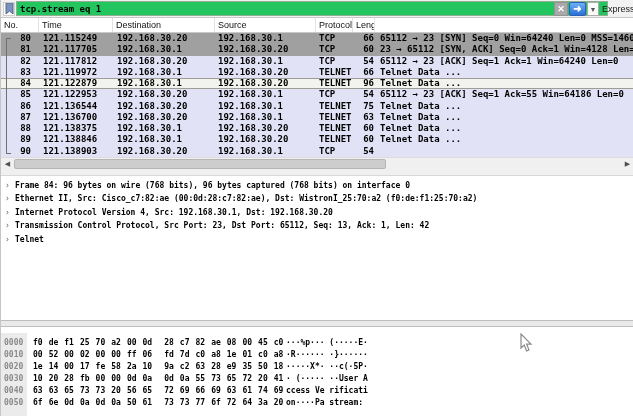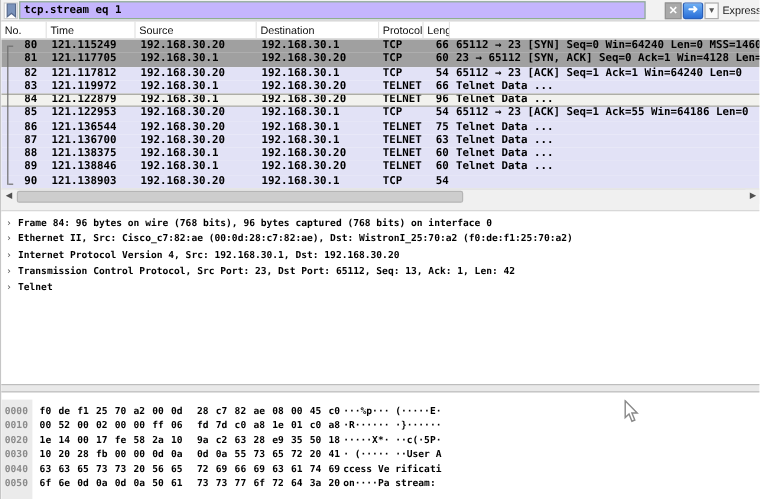--- a/index.html
+++ b/index.html
@@ -5,21 +5,21 @@
   html,body{margin:0;padding:0;background:#fff;}
   *{box-sizing:border-box;}
   #app{position:relative;width:633px;height:416px;background:#ffffff;overflow:hidden;
        font-family:"Liberation Sans",sans-serif;border-left:1px solid #c6c6c6;}
 
   
   .filter-bar{position:absolute;left:0;top:0;width:633px;height:18px;background:#f2f2f2;
               border-bottom:1px solid #c8c8c8;display:flex;align-items:center;}
   .bookmark-btn{position:absolute;left:2px;top:2px;width:12px;height:14px;background:#fff;
                 border:1px solid #cfcfcf;display:flex;align-items:center;justify-content:center;}
-  .filter-input{position:absolute;left:15px;top:1px;width:522px;height:15px;background:#c4b5fd;
+  .filter-input{position:absolute;left:15px;top:1px;width:592px;height:15px;background:#22c55e;
                 border:1px solid #8fae8f;font-family:"DejaVu Sans Mono",monospace;font-size:9px;
                 font-weight:bold;color:#000;padding:0 3px;outline:none;}
   .clear-btn{position:absolute;left:553px;top:2px;width:14px;height:14px;background:#a9a9a9;
              color:#fff;font-size:9px;font-weight:bold;text-align:center;line-height:13px;
              border:1px solid #939393;}
   .apply-btn{position:absolute;left:568px;top:2px;width:17px;height:14px;
              background:linear-gradient(#6fb0f5,#2a6fd8);border:1px solid #2a5fb8;border-radius:2px;
              color:#fff;font-size:10px;font-weight:bold;text-align:center;line-height:12px;}
   .dd-btn{position:absolute;left:586px;top:2px;width:12px;height:14px;background:#fafafa;
           border:1px solid #ababab;color:#555;font-size:7px;text-align:center;line-height:13px;}
@@ -106,22 +106,22 @@
     <input class="filter-input" readonly="" value="tcp.stream eq 1" style="">
     <div class="clear-btn">✕</div>
     <div class="apply-btn">➜</div>
     <div class="dd-btn">▼</div>
     <div class="expression-label">Expression…</div>
   </div>
 
   <div class="plist-header">
     <div class="hc c-no" style="text-align:left;">No.</div>
     <div class="hc c-time">Time</div>
+    <div class="hc c-dst">Destination</div>
     <div class="hc c-src">Source</div>
-    <div class="hc c-dst">Destination</div>
     <div class="hc c-proto">Protocol</div>
     <div class="hc c-len" style="text-align:left;padding-left:3px;">Length</div>
   </div>
 
   <div class="plist-rows" id="plist-rows">
       <div class="prow v-gray"><div class="cell c-no">80</div><div class="cell c-time">121.115249</div><div class="cell c-src">192.168.30.20</div><div class="cell c-dst">192.168.30.1</div><div class="cell c-proto">TCP</div><div class="cell c-len">66</div><div class="cell c-info">65112 → 23 [SYN] Seq=0 Win=64240 Len=0 MSS=1460 WS=</div></div>
       <div class="prow v-gray"><div class="cell c-no">81</div><div class="cell c-time">121.117705</div><div class="cell c-src">192.168.30.1</div><div class="cell c-dst">192.168.30.20</div><div class="cell c-proto">TCP</div><div class="cell c-len">60</div><div class="cell c-info">23 → 65112 [SYN, ACK] Seq=0 Ack=1 Win=4128 Len=0 MS</div></div>
       <div class="prow v-tcp"><div class="cell c-no">82</div><div class="cell c-time">121.117812</div><div class="cell c-src">192.168.30.20</div><div class="cell c-dst">192.168.30.1</div><div class="cell c-proto">TCP</div><div class="cell c-len">54</div><div class="cell c-info">65112 → 23 [ACK] Seq=1 Ack=1 Win=64240 Len=0</div></div>
       <div class="prow v-tcp"><div class="cell c-no">83</div><div class="cell c-time">121.119972</div><div class="cell c-src">192.168.30.1</div><div class="cell c-dst">192.168.30.20</div><div class="cell c-proto">TELNET</div><div class="cell c-len">66</div><div class="cell c-info">Telnet Data ...</div></div>
       <div class="prow v-selected"><div class="cell c-no">84</div><div class="cell c-time">121.122879</div><div class="cell c-src">192.168.30.1</div><div class="cell c-dst">192.168.30.20</div><div class="cell c-proto">TELNET</div><div class="cell c-len">96</div><div class="cell c-info">Telnet Data ...</div></div>

